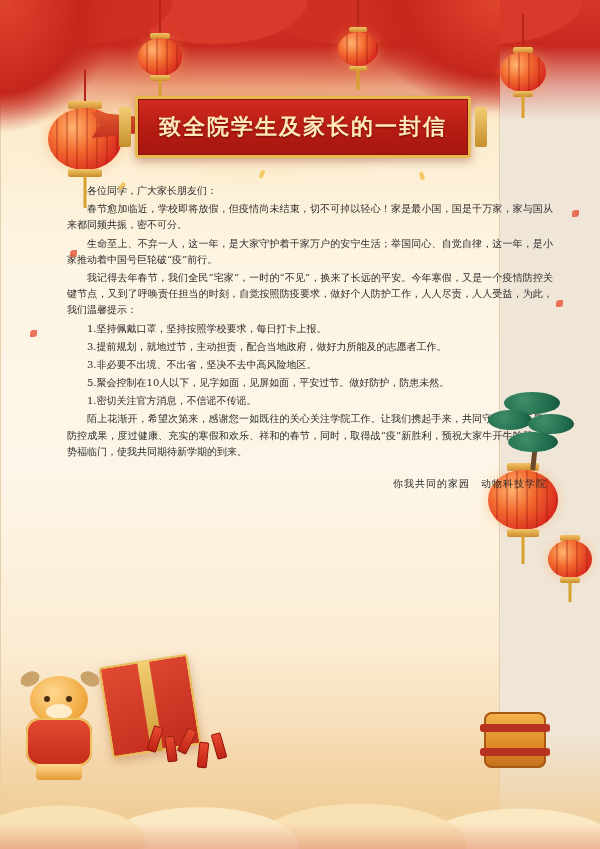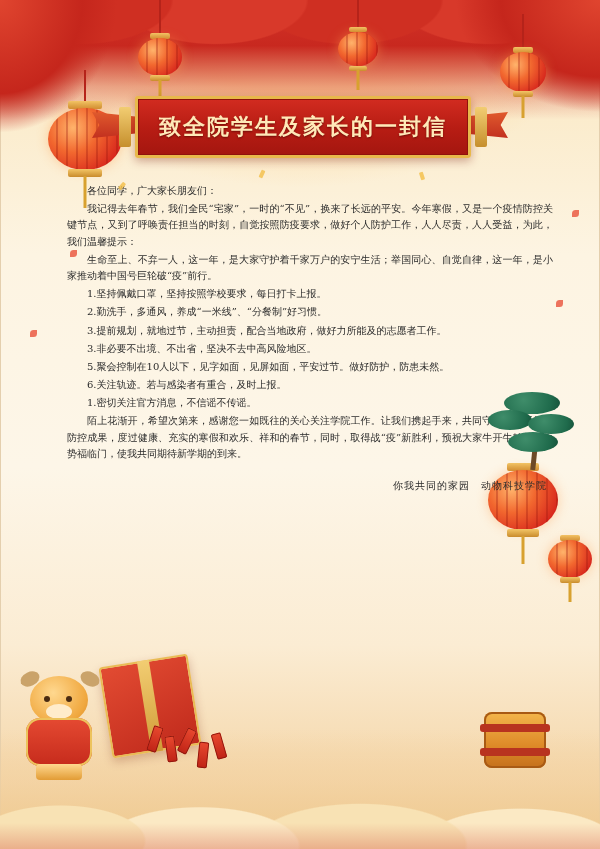--- a/index.html
+++ b/index.html
@@ -4,21 +4,21 @@
 <style>
   html,body{margin:0;padding:0;}
   body{
     width:600px;height:849px;
     background:#efe6d8;
     font-family:"Liberation Sans", sans-serif;
     overflow:hidden;
   }
   .page{
     position:relative;
-    width:600px;height:849px;
+    width:500px;height:849px;
     background:
       radial-gradient(ellipse 420px 260px at 50% 0%, #ffe9c2 0%, #ffdca6 35%, rgba(255,220,166,0) 72%),
       linear-gradient(180deg,#f7e0b8 0%, #fbeccd 14%, #fdf4e2 30%, #fdf6e8 55%, #fbecd3 76%, #f6dcb4 88%, #f2cf9c 100%);
     box-shadow:inset 0 0 0 1px #e4cfae;
   }
   
   .top-band{
     position:absolute;left:0;top:0;width:600px;height:120px;
     background:linear-gradient(180deg,#d4352a 0%, #c8281f 38%, rgba(200,40,31,0.35) 72%, rgba(200,40,31,0) 100%);
   }
@@ -286,29 +286,28 @@
   </div>
 
   <div class="ribbon-l"></div>
   <div class="ribbon-r"></div>
   <div class="plaque">
     <div class="title">致全院学生及家长的一封信</div>
   </div>
 
   <div class="letter">
     <p class="salutation">各位同学，广大家长朋友们：</p>
+    <p class="indent">春节愈加临近，学校即将放假，但疫情尚未结束，切不可掉以轻心！家是最小国，国是千万家，家与国从来都同频共振，密不可分。</p>
+    <p class="indent">生命至上、不弃一人，这一年，是大家守护着千家万户的安宁生活；举国同心、自觉自律，这一年，是小家推动着中国号巨轮破“疫”前行。</p>
     <p class="indent">我记得去年春节，我们全民“宅家”，一时的“不见”，换来了长远的平安。今年寒假，又是一个疫情防控关键节点，又到了呼唤责任担当的时刻，自觉按照防疫要求，做好个人防护工作，人人尽责，人人受益，为此，我们温馨提示：</p>
-    <p class="indent">生命至上、不弃一人，这一年，是大家守护着千家万户的安宁生活；举国同心、自觉自律，这一年，是小家推动着中国号巨轮破“疫”前行。</p>
 
     <p class="item">1.坚持佩戴口罩，坚持按照学校要求，每日打卡上报。</p>
-    <p class="item">2.勤洗手，多通风，养成“一米线”、“分餐制”好习惯。</p>
     <p class="item">3.提前规划，就地过节，主动担责，配合当地政府，做好力所能及的志愿者工作。</p>
     <p class="item">3.非必要不出境、不出省，坚决不去中高风险地区。</p>
     <p class="item">5.聚会控制在10人以下，见字如面，见屏如面，平安过节。做好防护，防患未然。</p>
-    <p class="item">6.关注轨迹。若与感染者有重合，及时上报。</p>
     <p class="item">1.密切关注官方消息，不信谣不传谣。</p>
 
     <p class="closing">陌上花渐开，希望次第来，感谢您一如既往的关心关注学院工作。让我们携起手来，共同守护来之不易的防控成果，度过健康、充实的寒假和欢乐、祥和的春节，同时，取得战“疫”新胜利，预祝大家牛开牛翰菜、牛势福临门，使我共同期待新学期的到来。</p>
 
     <div class="sign">
       <div class="line1">你我共同的家园　动物科技学院</div>
     </div>
   </div>
 
   <div class="pine">

